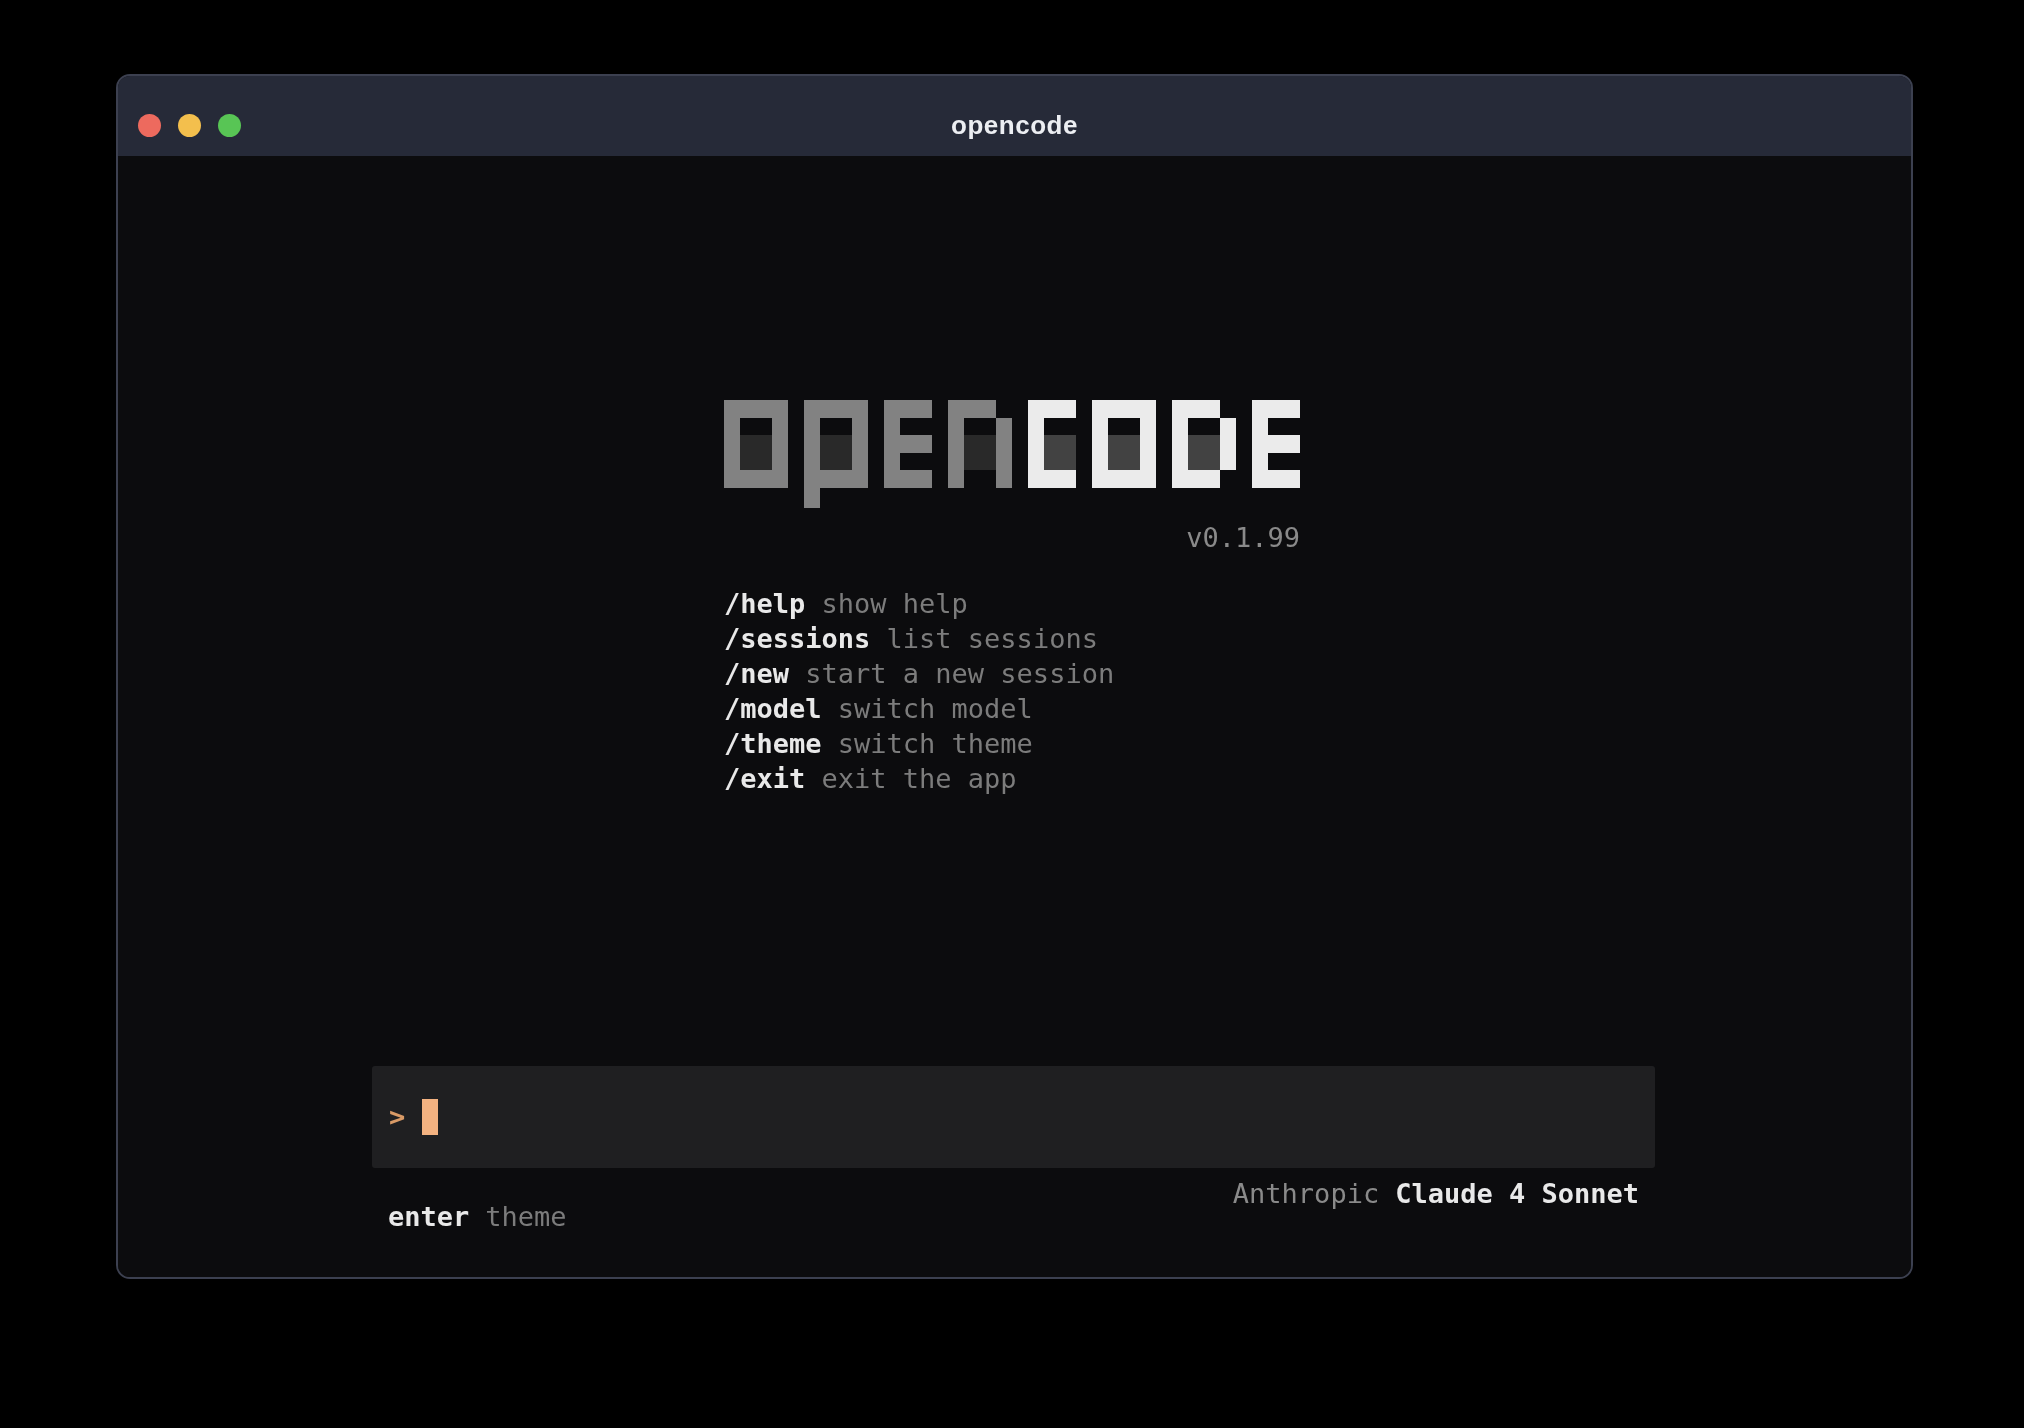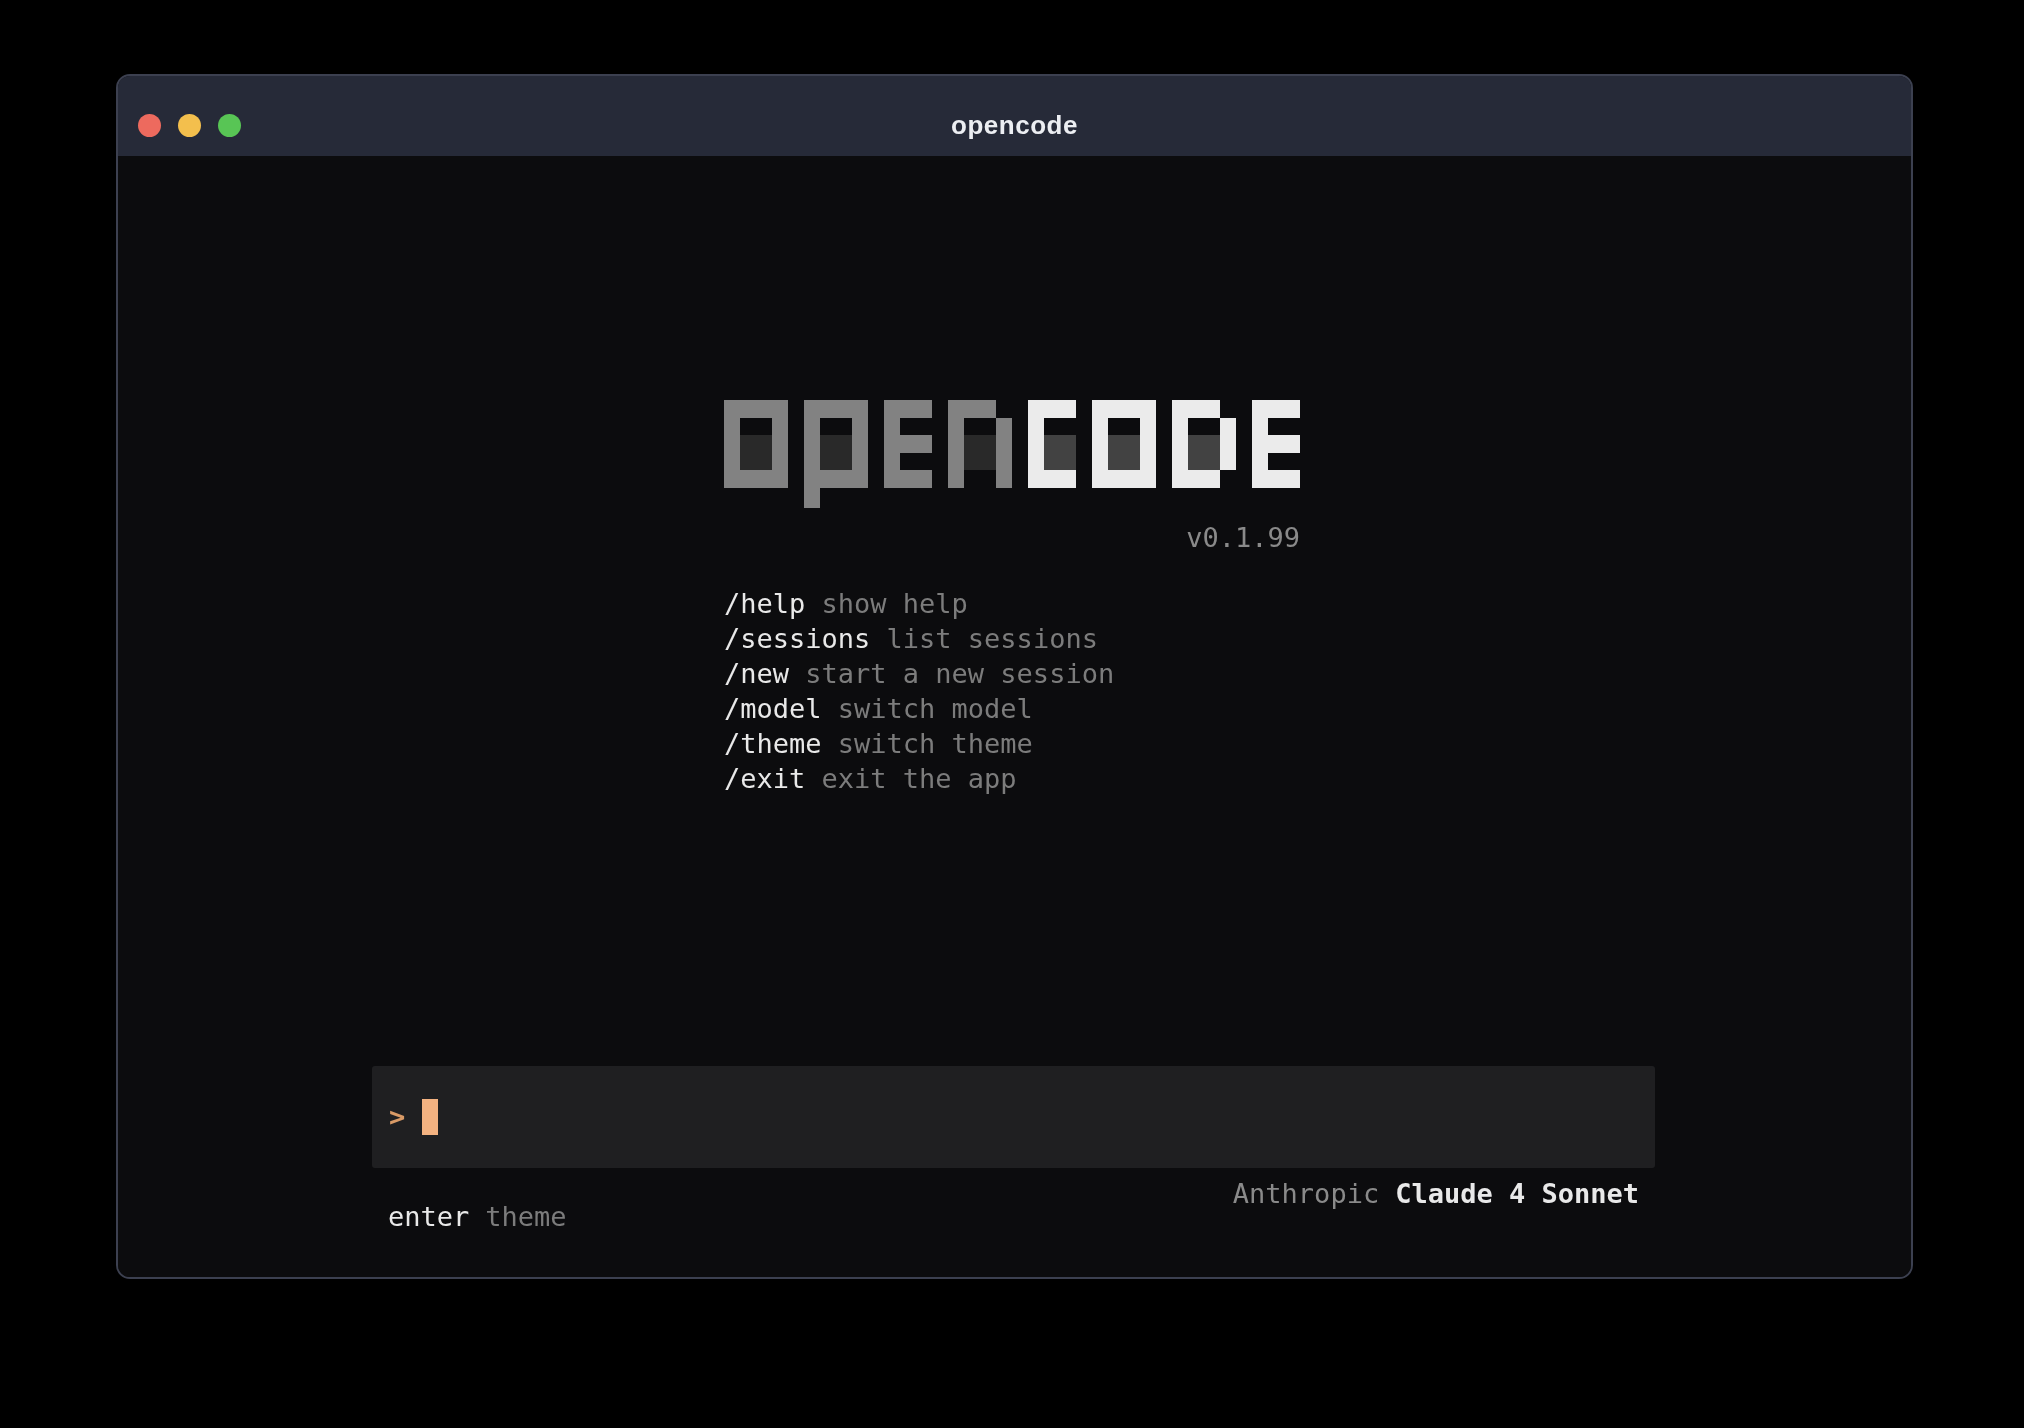--- a/index.html
+++ b/index.html
@@ -31,36 +31,36 @@
   .px{position:absolute;}
   .g-gray  .px-f{background:var(--logo-gray,#828282);}
   .g-gray  .px-d{background:var(--logo-gray-counter,#292929);}
   .g-white .px-f{background:var(--logo-white,#ebebeb);}
   .g-white .px-d{background:var(--logo-white-counter,#424242);}
 
   .version{margin-top:36px;line-height:28px;text-align:right;
            font-size:27px;color:var(--text-version,#8a8a8a);}
 
   .commands{margin-top:34px;font-size:27px;line-height:35px;white-space:pre;}
-  .cmd{color:var(--text-bright,#e9e9e9);font-weight:400;}
+  .cmd{color:var(--text-bright,#e9e9e9);font-weight:700;}
   .desc{color:var(--text-muted,#7c7c7c);}
 
   
   .inputbox{position:absolute;left:254px;right:256px;top:910px;height:102px;
             background:var(--input-bg,#1f1f21);border-radius:3px;
             display:flex;align-items:center;padding:0 17px;box-sizing:border-box;}
   .prompt{font-size:27px;font-weight:700;color:var(--accent-prompt,#d99a66);line-height:36px;}
   .cursor{width:16px;height:36px;margin-left:17px;background:var(--accent-cursor,#f3b281);}
 
   
   .statusbar{position:absolute;left:270px;right:272px;top:1022px;height:32px;
              display:flex;align-items:center;justify-content:space-between;
              font-size:27px;line-height:32px;}
   .status-left,.status-right{display:flex;gap:16px;align-items:baseline;}
-  .key{color:var(--text-bright,#e9e9e9);font-weight:400;margin-top:46px;}
+  .key{color:var(--text-bright,#e9e9e9);font-weight:700;margin-top:46px;}
   .action{color:var(--text-muted,#7c7c7c);}
   .provider{color:var(--text-version,#8a8a8a);}
   .model{color:var(--text-bright,#e9e9e9);font-weight:700;}
 </style>
 </head>
 <body>
 
 <div class="stage">
   <div class="window">
 

